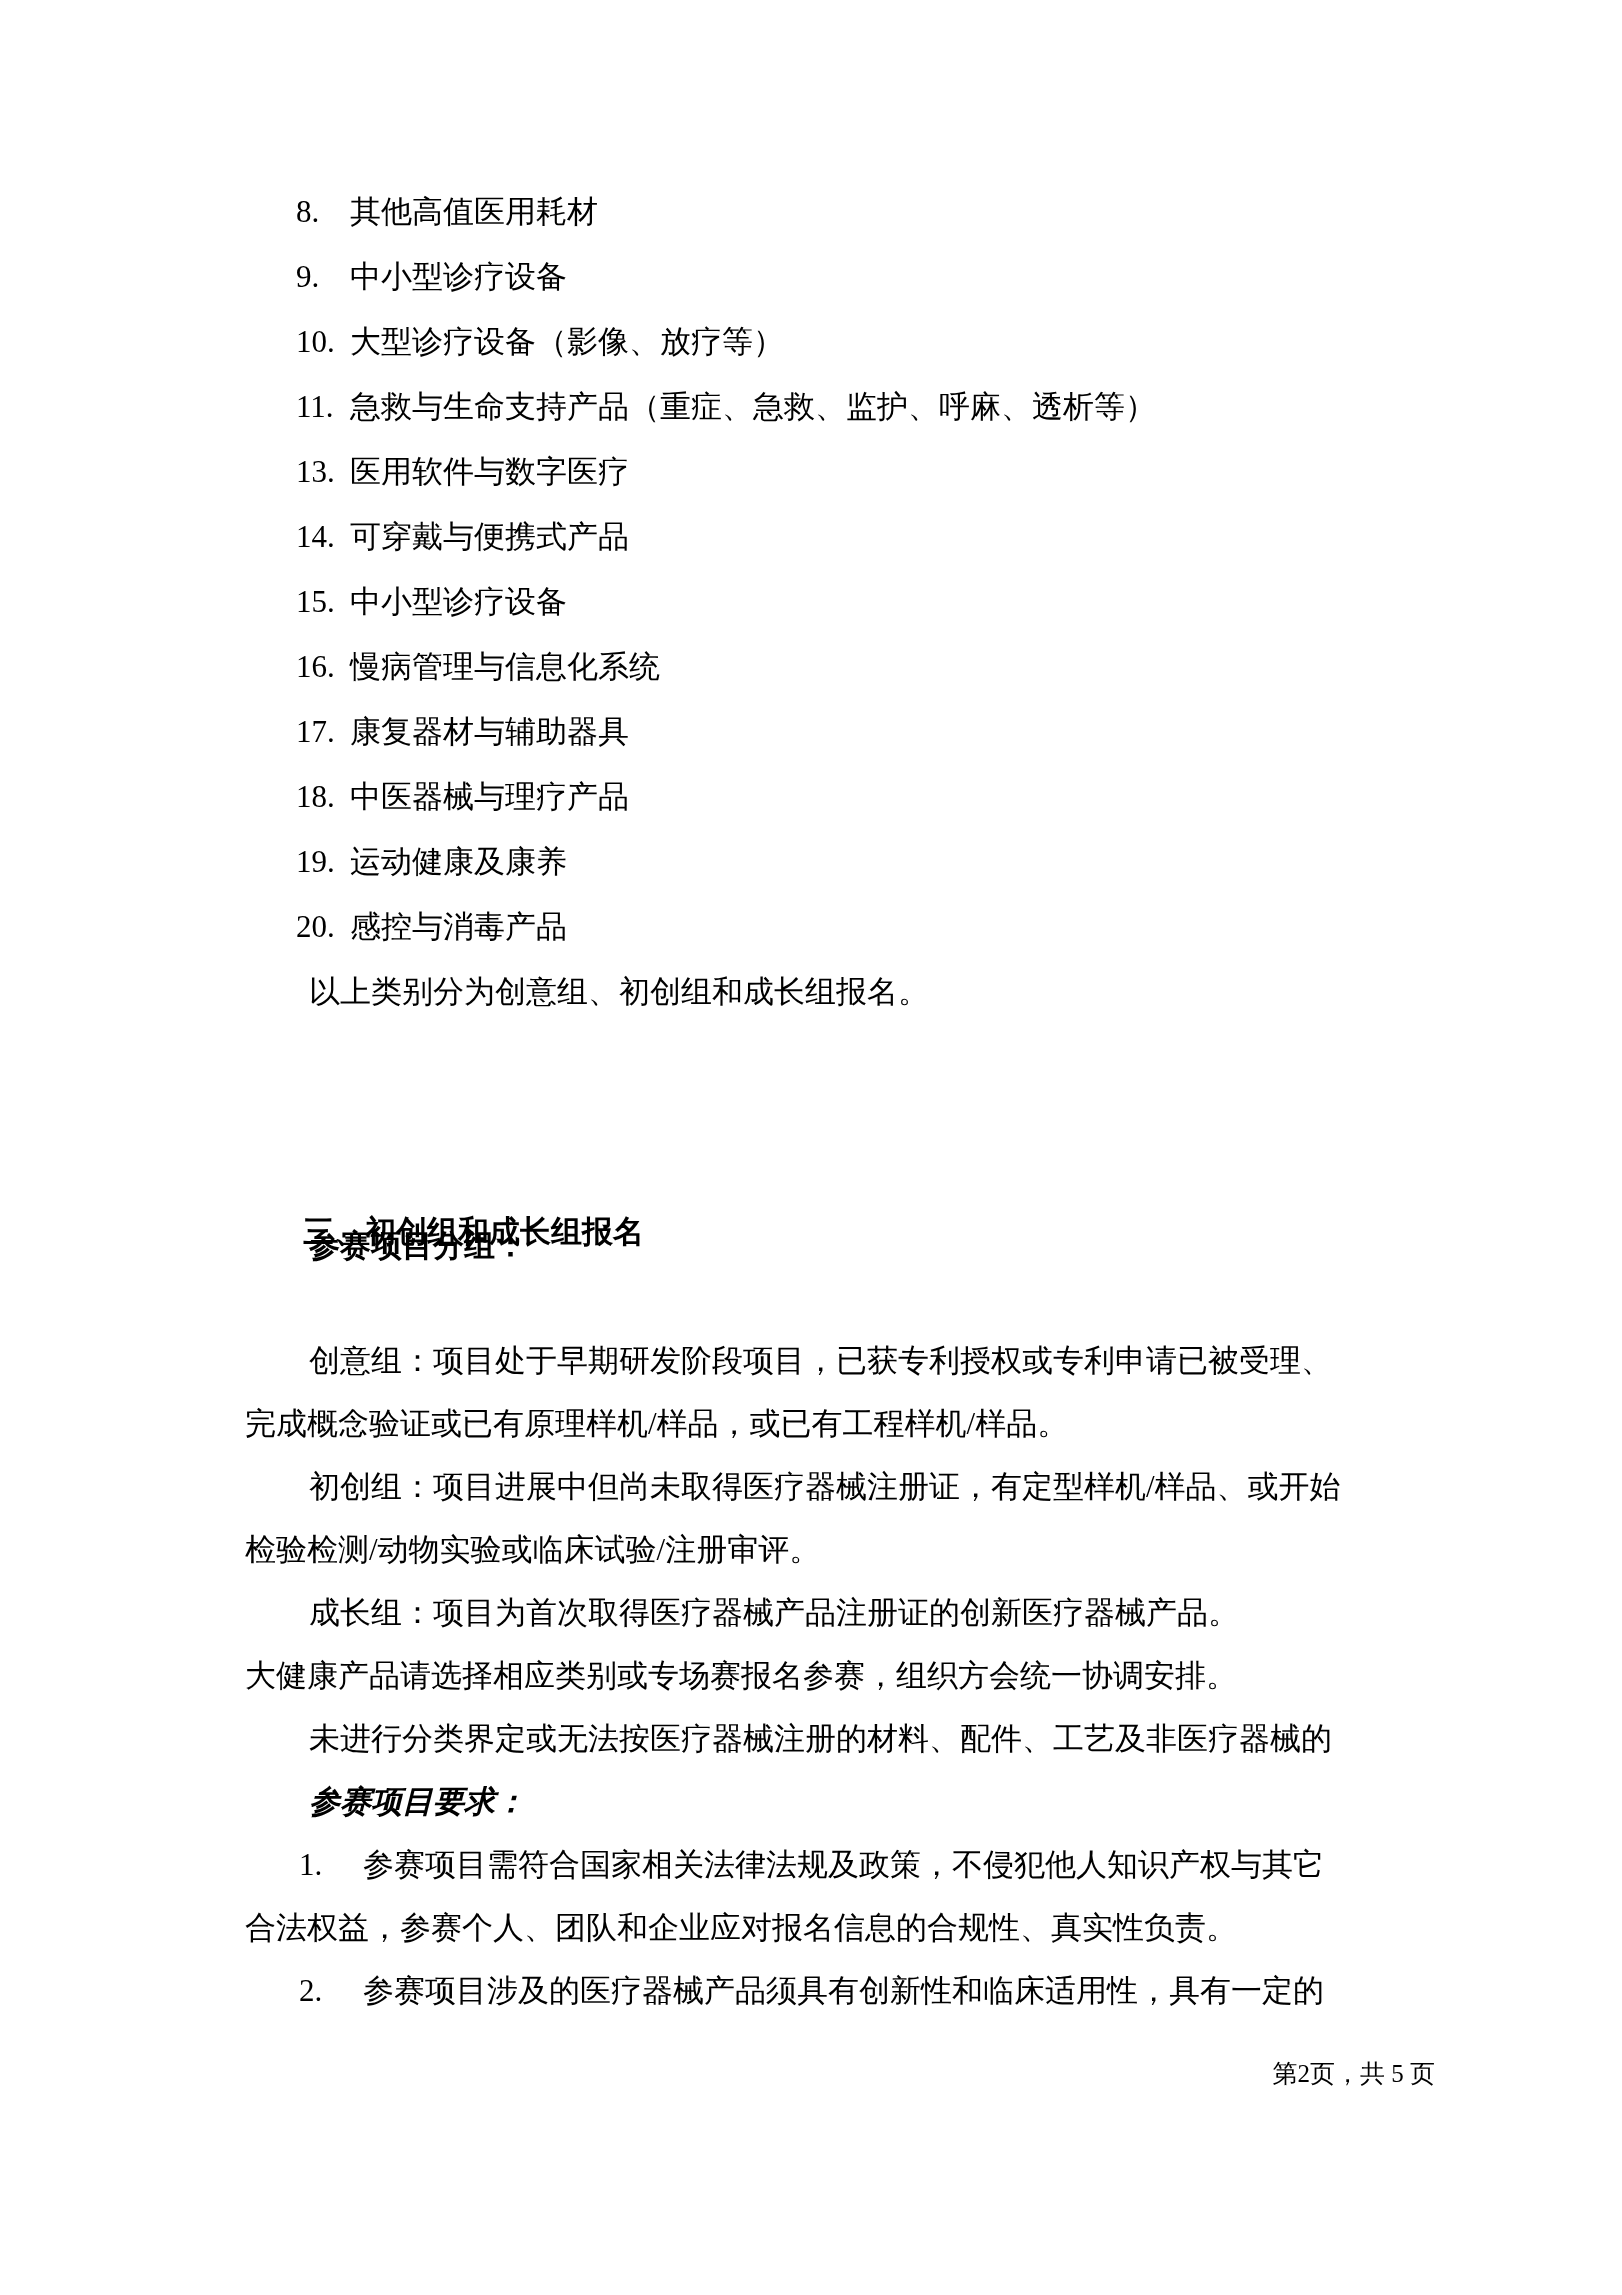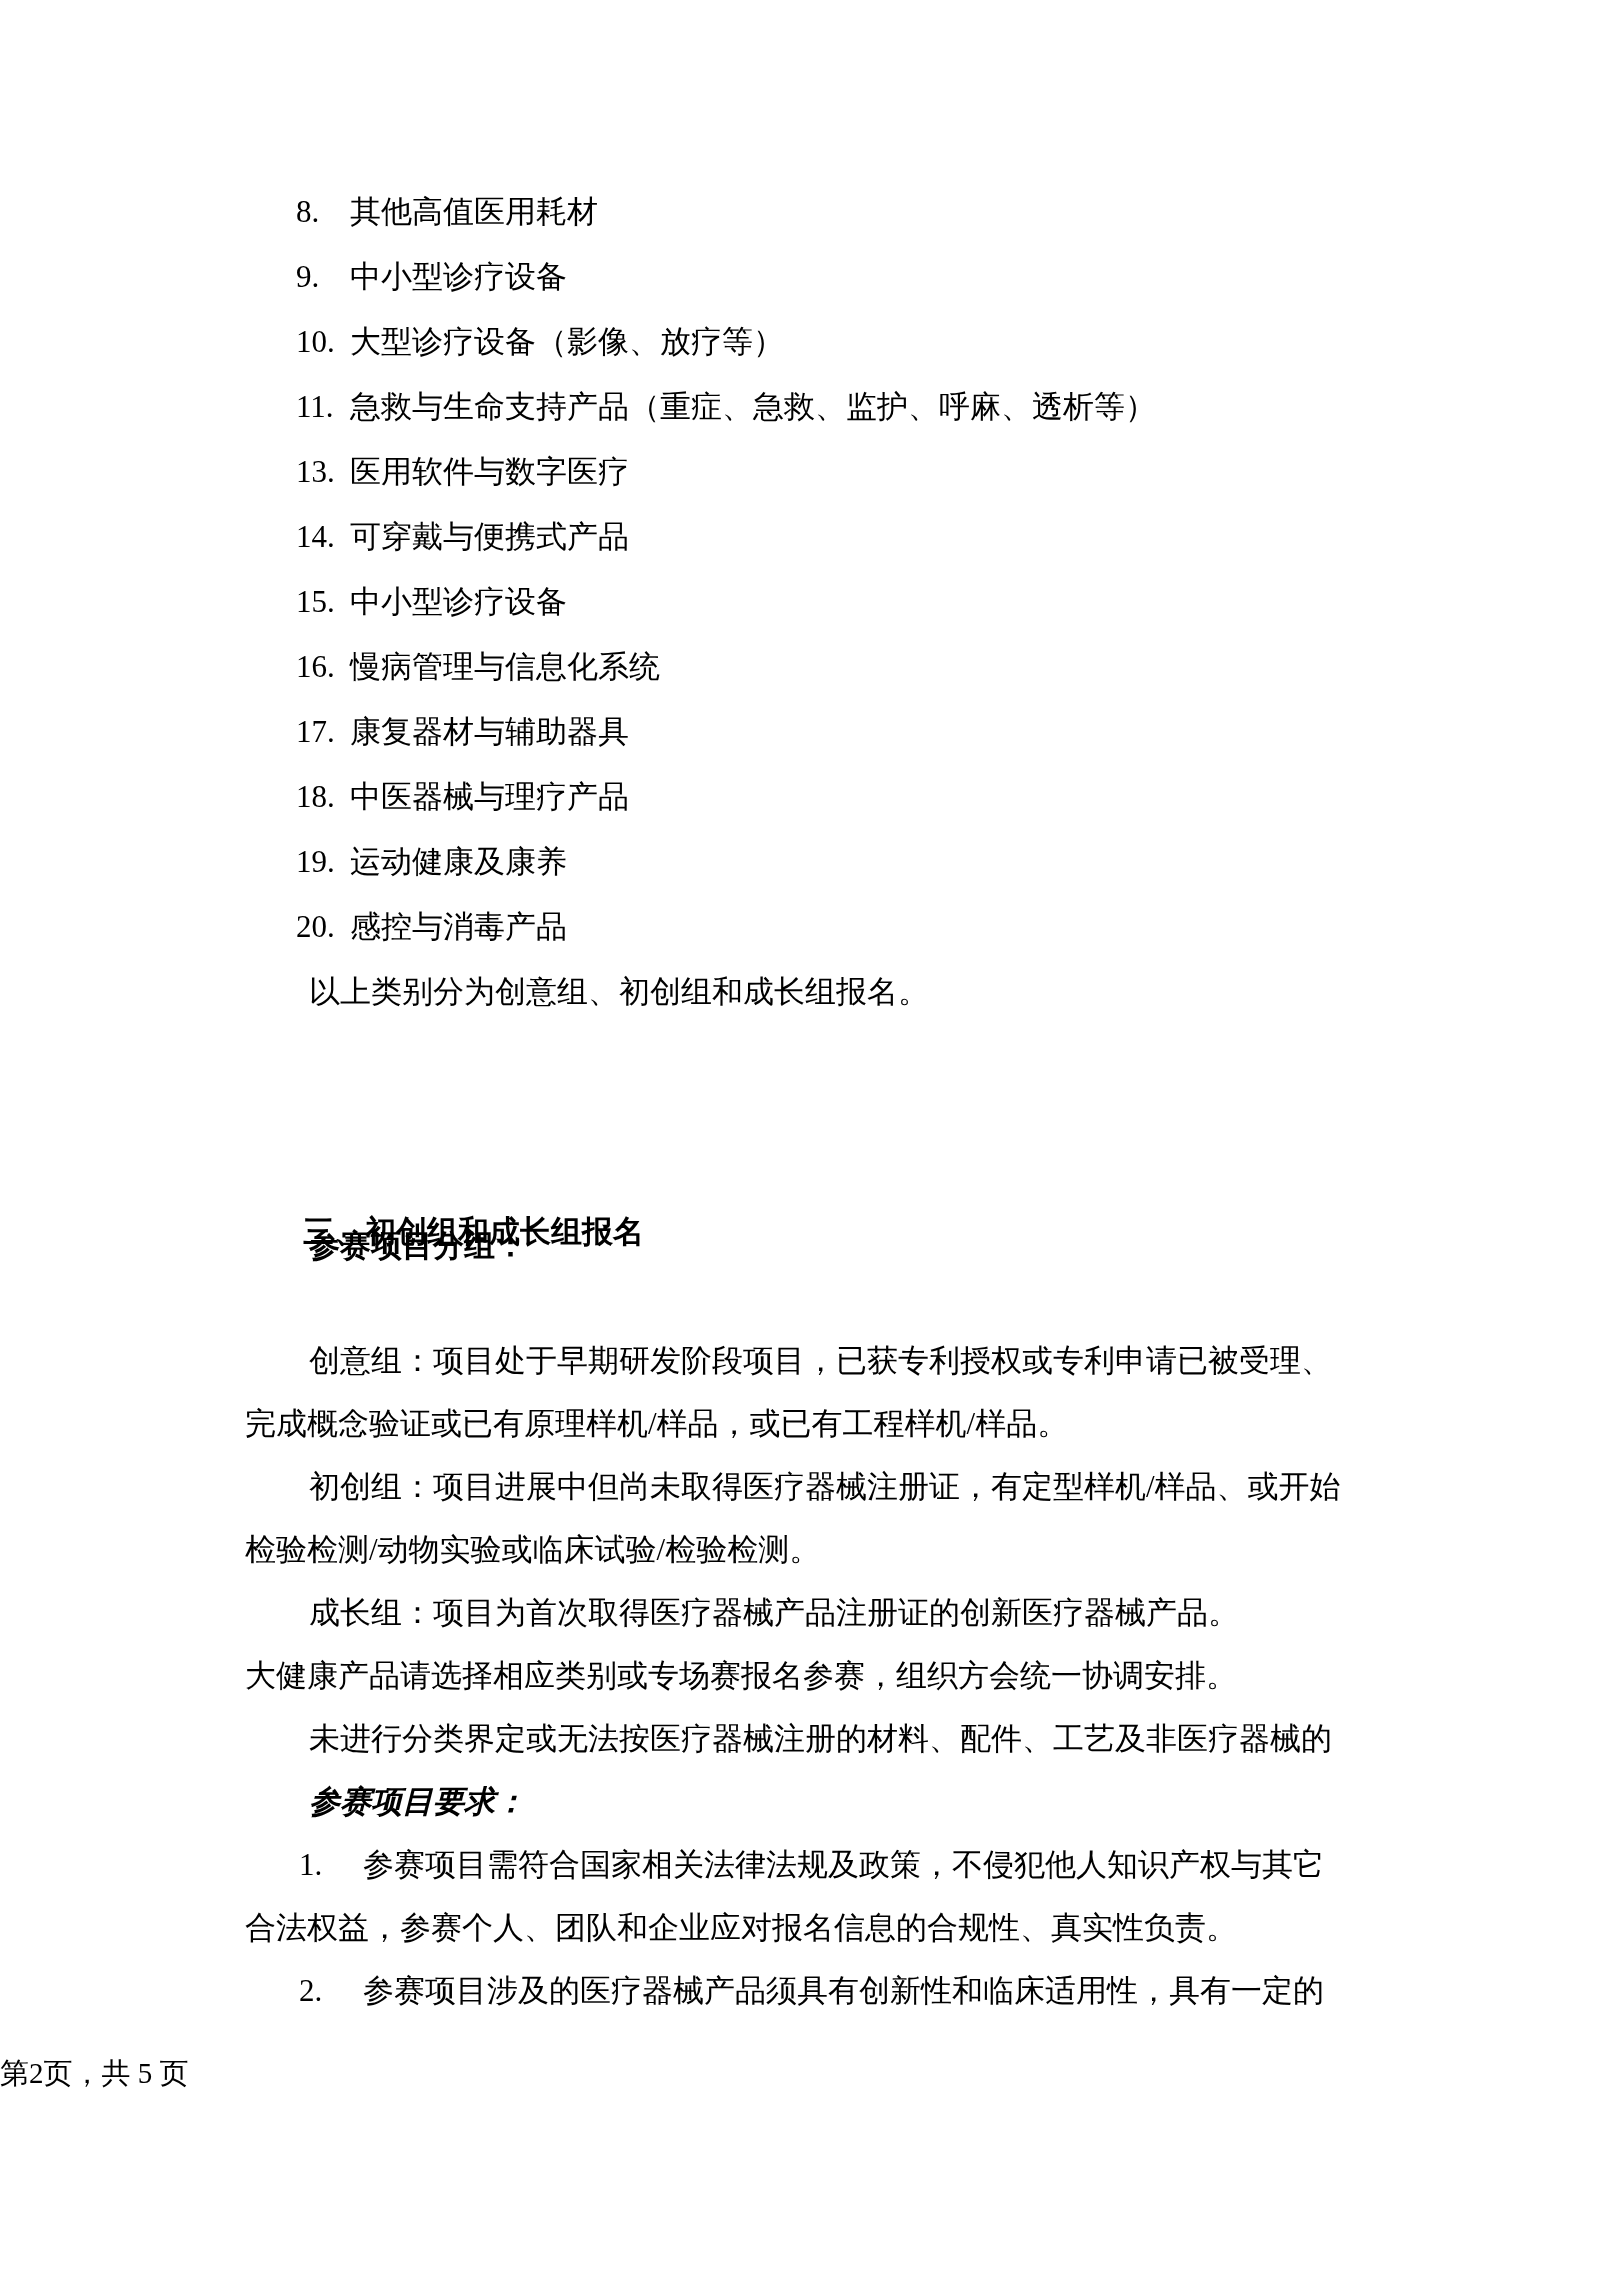--- a/index.html
+++ b/index.html
@@ -27,21 +27,21 @@
 
   .body-block { top:1329px; }
   .body-line { line-height:63px; }
   .body-line.indent { text-indent:64px; }
   .body-line.flush { text-indent:0; }
   .body-line.bold { font-weight:bold; text-indent:64px;font-style:italic; }
   .req-num { display:inline-block; margin-left:54px; min-width:64px; }
 
   .footer {
     position:absolute; left:0; width:1435px; top:2055px;
-    text-align:left; font-size:29px; line-height:37px;
+    text-align:right; font-size:25px; line-height:37px;
   }
 </style>
 </head>
 <body>
 
 <div class="page">
 
   <div class="content cat-list">
     <div class="cat-row"><span class="cat-num">8.</span><span>其他高值医用耗材</span></div>
     <div class="cat-row"><span class="cat-num">9.</span><span>中小型诊疗设备</span></div>
@@ -59,21 +59,21 @@
   </div>
 
   <div class="content sec-heading">三、初创组和成长组报名</div>
 
   <div class="content group-heading">参赛项目分组：</div>
 
   <div class="content body-block">
     <div class="body-line indent">创意组：项目处于早期研发阶段项目，已获专利授权或专利申请已被受理、</div>
     <div class="body-line flush">完成概念验证或已有原理样机/样品，或已有工程样机/样品。</div>
     <div class="body-line indent">初创组：项目进展中但尚未取得医疗器械注册证，有定型样机/样品、或开始</div>
-    <div class="body-line flush">检验检测/动物实验或临床试验/检验检测。</div>
+    <div class="body-line flush">检验检测/动物实验或临床试验/注册审评。</div>
     <div class="body-line indent">成长组：项目为首次取得医疗器械产品注册证的创新医疗器械产品。</div>
     <div class="body-line flush">大健康产品请选择相应类别或专场赛报名参赛，组织方会统一协调安排。</div>
     <div class="body-line indent">未进行分类界定或无法按医疗器械注册的材料、配件、工艺及非医疗器械的</div>
     <div class="body-line bold">参赛项目要求：</div>
     <div class="body-line"><span class="req-num">1.</span><span>参赛项目需符合国家相关法律法规及政策，不侵犯他人知识产权与其它</span></div>
     <div class="body-line flush">合法权益，参赛个人、团队和企业应对报名信息的合规性、真实性负责。</div>
     <div class="body-line"><span class="req-num">2.</span><span>参赛项目涉及的医疗器械产品须具有创新性和临床适用性，具有一定的</span></div>
   </div>
 
   <div class="footer">第2页，共 5 页</div>

